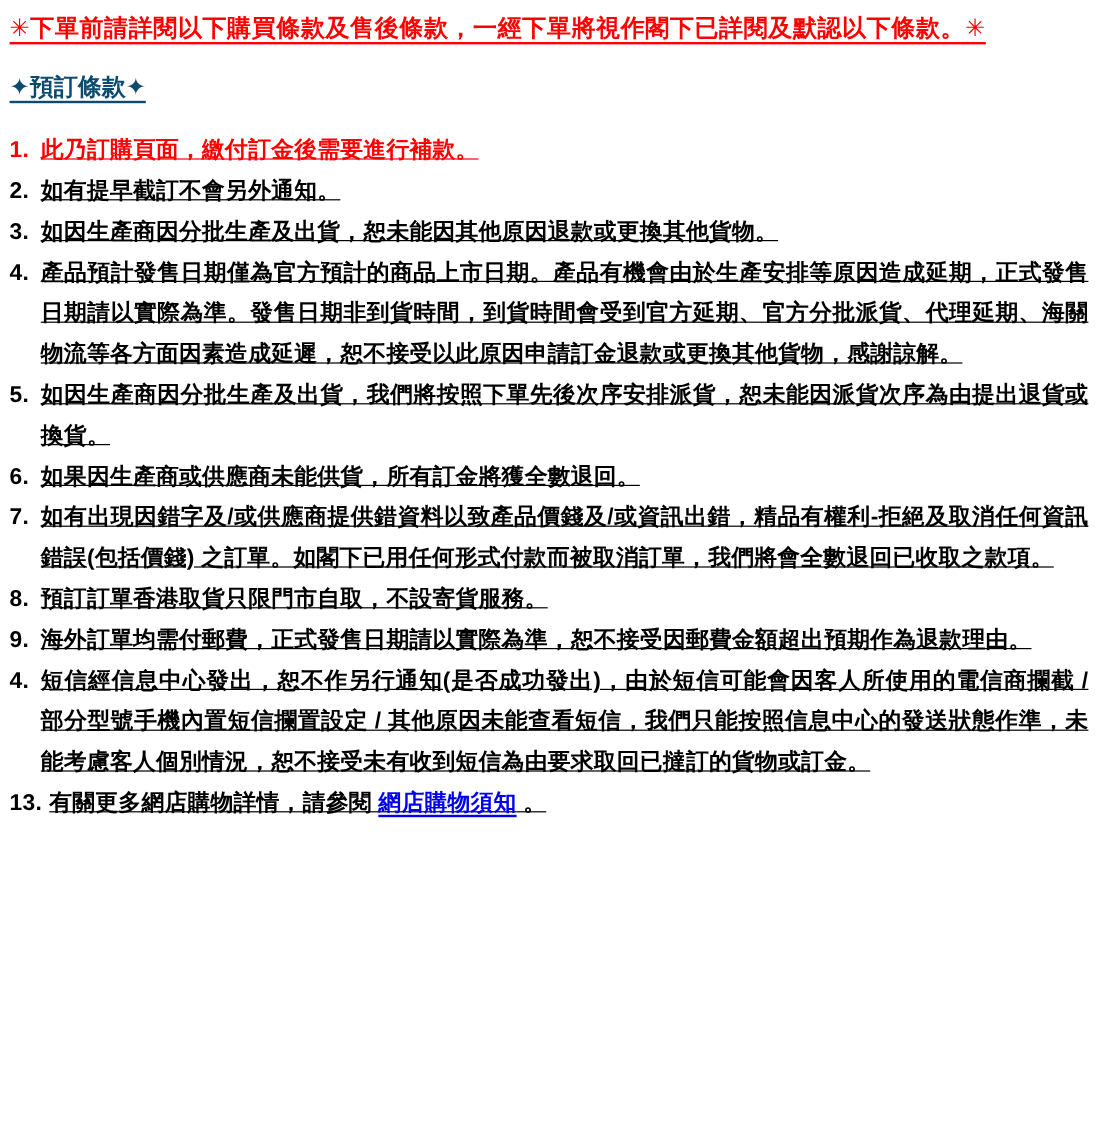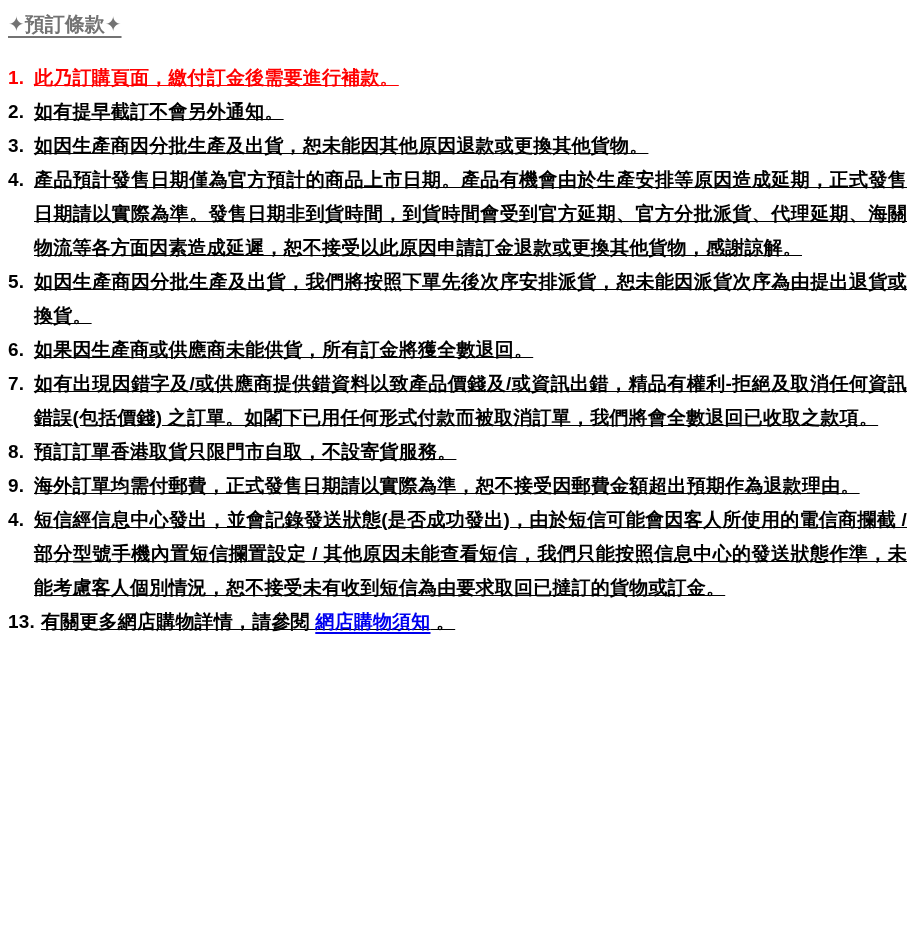--- a/index.html
+++ b/index.html
@@ -18,21 +18,21 @@
     font-size: 20px;
     line-height: 1.35;
     text-decoration: underline;
     text-decoration-thickness: 2px;
     text-underline-offset: 5px;
     margin: 0 0 21px 0;
     letter-spacing: 0.5px;
   }
 
   .heading {
-    color: #737373;
+    color: #0c4a6e;
     font-size: 20px;
     text-decoration: underline;
     text-decoration-thickness: 2px;
     text-underline-offset: 5px;
     margin: 0 0 23px 0;
   }
 
   .terms { }
   .term {
     display: flex;
@@ -61,20 +61,21 @@
     text-decoration-thickness: 2px;
     text-underline-offset: 4px;
     cursor: pointer;
   }
 </style>
 </head>
 <body>
 
 <div class="doc">
 
+  <div class="title">✳下單前請詳閱以下購買條款及售後條款，一經下單將視作閣下已詳閱及默認以下條款。✳</div>
 
   <div class="heading">✦預訂條款✦</div>
 
   <div class="terms">
 
     <div class="term red">
       <span class="num">1.</span>
       <span class="txt">此乃訂購頁面，繳付訂金後需要進行補款。</span>
     </div>
 
@@ -115,21 +116,21 @@
 
     <div class="term">
       <span class="num">9.</span>
       <span class="txt">海外訂單均需付郵費，正式發售日期請以實際為準，恕不接受因郵費金額超出預期作為退款理由。</span>
     </div>
 
 
 
     <div class="term">
       <span class="num">4.</span>
-      <span class="txt">短信經信息中心發出，並會記錄發送狀態(是否成功發出)，由於短信可能會因客人所使用的電信商攔截 / 部分型號手機內置短信攔置設定 / 其他原因未能查看短信，我們只能按照信息中心的發送狀態作準，未能考慮客人個別情況，恕不接受未有收到短信為由要求取回已撻訂的貨物或訂金。</span>
+      <span class="txt">短信經信息中心發出，恕不作另行通知(是否成功發出)，由於短信可能會因客人所使用的電信商攔截 / 部分型號手機內置短信攔置設定 / 其他原因未能查看短信，我們只能按照信息中心的發送狀態作準，未能考慮客人個別情況，恕不接受未有收到短信為由要求取回已撻訂的貨物或訂金。</span>
     </div>
 
     <div class="term">
       <span class="num">13.</span>
       <span class="txt"><span>有關更多網店購物詳情，請參閱 </span><a class="link">網店購物須知</a><span> 。</span></span>
     </div>
 
   </div>
 </div>
 

